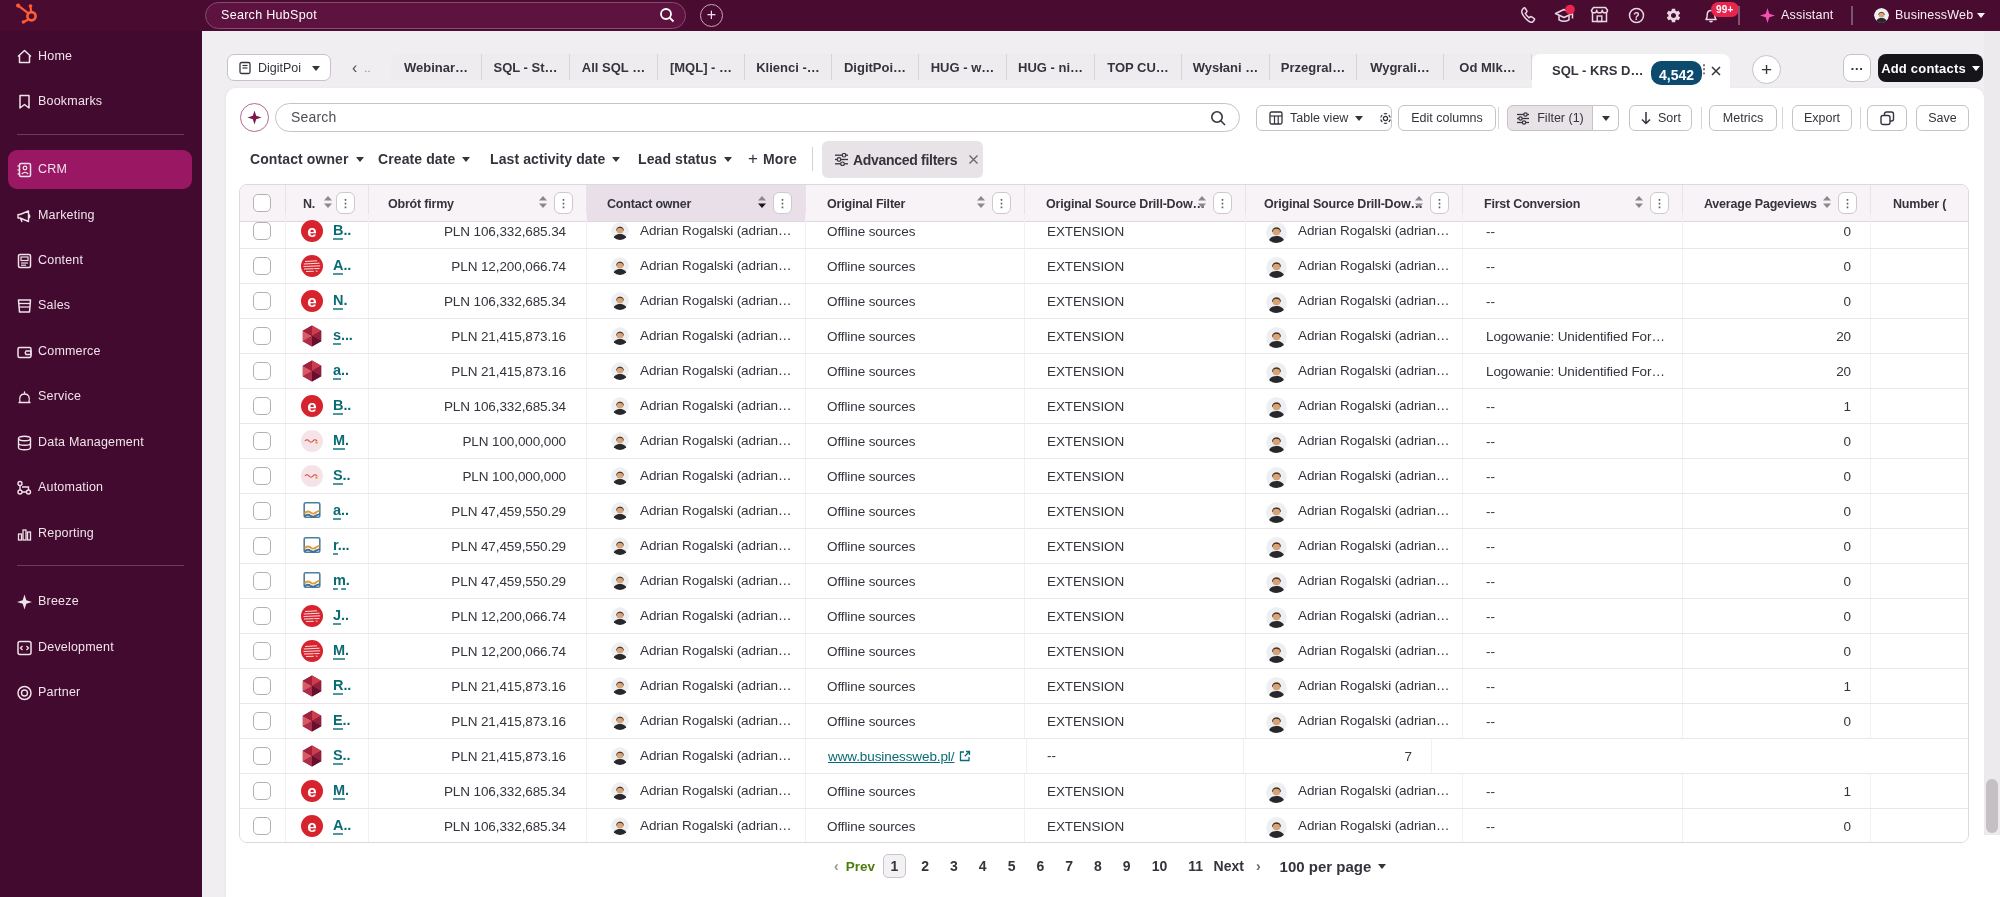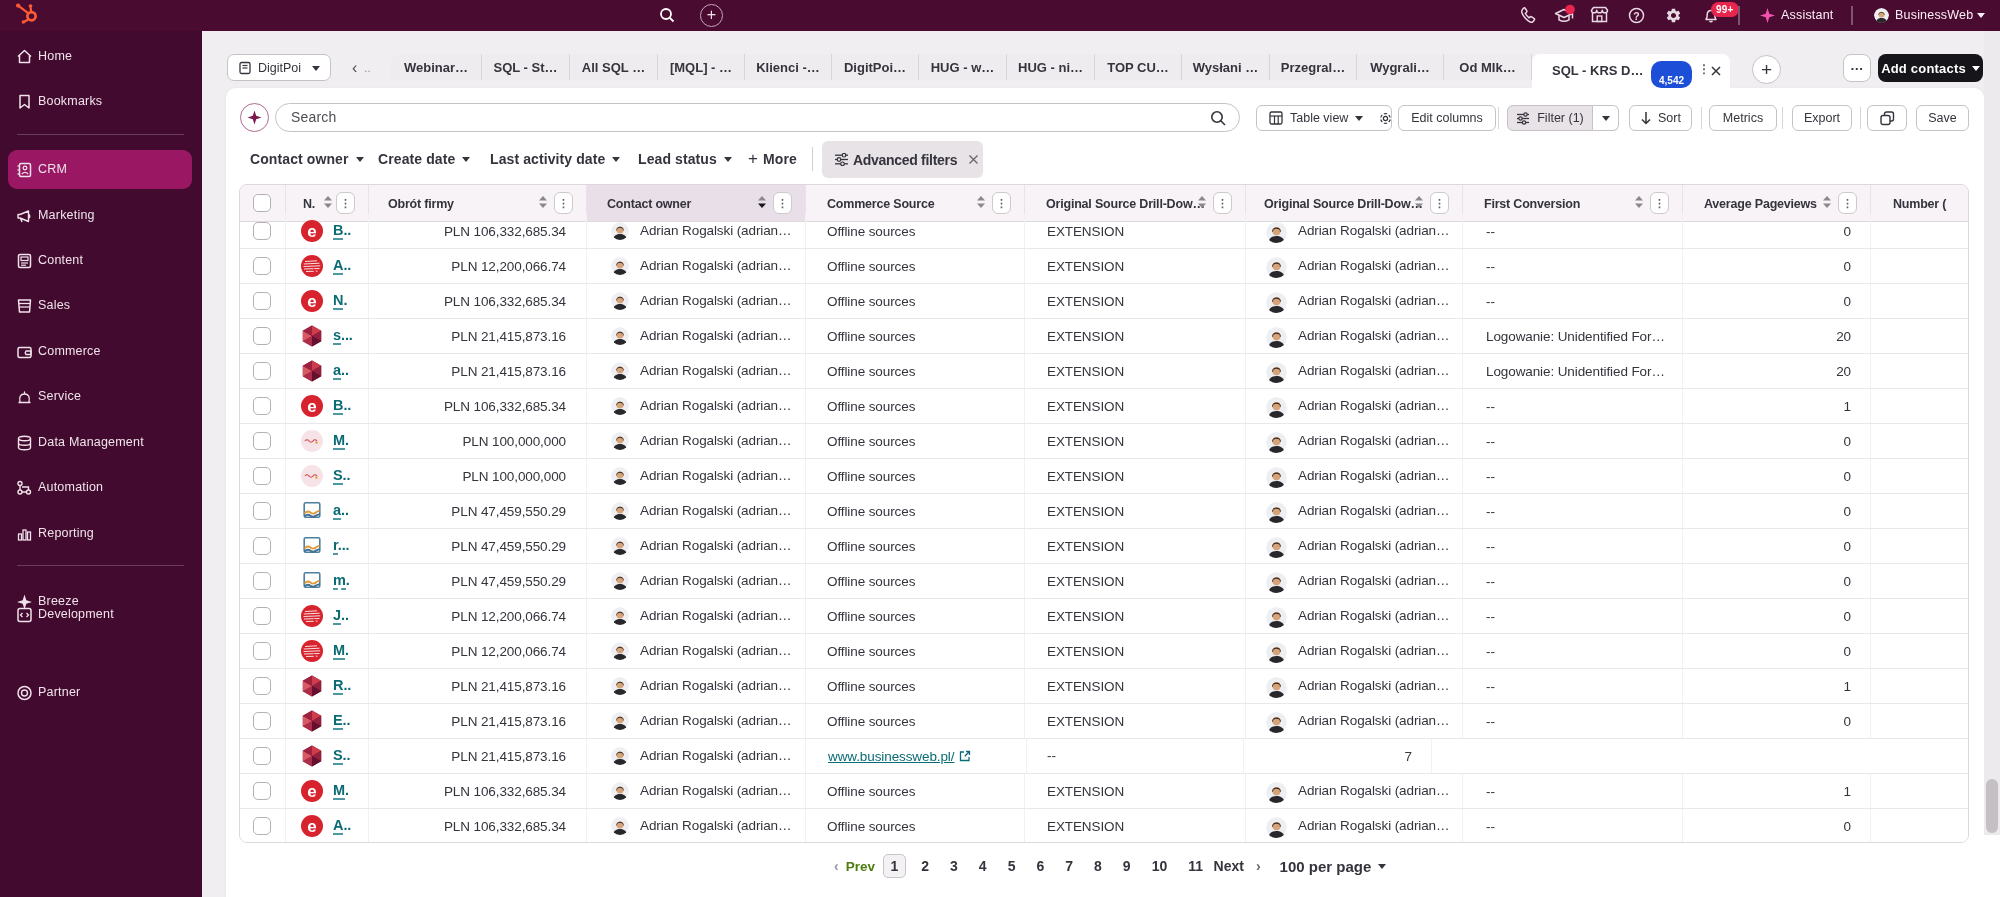--- a/index.html
+++ b/index.html
@@ -16,21 +16,21 @@
 .sbitem span{position:absolute;left:38px;top:50%;margin-top:-7.5px;line-height:15px;}
 .sbdiv{position:absolute;left:17px;width:167px;height:1px;background:#6b3c62;}
 #crmpill{position:absolute;left:8px;top:119px;width:184px;height:39px;background:#9a1764;border-radius:9px;}
 #card{position:absolute;left:226px;top:88px;width:1758px;height:809px;background:#fff;border-radius:10px 10px 0 0;box-shadow:0 1px 4px rgba(0,0,0,.06);}
 #contactsBtn{position:absolute;left:227px;top:54px;width:104px;height:27px;background:#fff;border:1px solid #c6c2c8;border-radius:7px;font-size:12.5px;color:#35333c;}
 #tabchev{position:absolute;left:352px;top:54px;width:34px;height:27px;color:#4f4d55;font-size:16px;display:flex;align-items:center;}
 #tabs{position:absolute;left:391px;top:54px;height:26px;display:flex;}
 .tab{height:26px;background:#efecef;border-right:1px solid #d8d4d8;font-size:13px;font-weight:bold;color:#35333c;display:flex;align-items:center;justify-content:center;white-space:nowrap;overflow:hidden;}
 .tab:first-child{border-radius:8px 0 0 0;}
 #activetab{position:absolute;left:1532px;top:54px;width:198px;height:34px;background:#fff;border-radius:8px 8px 0 0;font-size:13px;font-weight:bold;color:#35333c;}
-#tabbadge{position:absolute;left:119px;top:7px;background:#1d4ed8;color:#fff;font-size:10px;font-weight:bold;padding:14px 8px 2px;border-radius:10px;}
+#tabbadge{position:absolute;left:119px;top:7px;background:#0c4a6e;color:#fff;font-size:14px;font-weight:bold;padding:6px 8px 2px;border-radius:10px;}
 #tabplus{position:absolute;left:1752px;top:55px;width:29px;height:29px;border-radius:50%;background:#fff;border:1px solid #c6c2c8;color:#35333c;font-size:19px;font-weight:400;display:flex;align-items:center;justify-content:center;}
 #moreBtn{position:absolute;left:1843px;top:54px;width:28px;height:28px;background:#fff;border:1px solid #c6c2c8;border-radius:8px;color:#35333c;display:flex;align-items:center;justify-content:center;font-weight:bold;letter-spacing:.5px;font-size:13px;}
 #addBtn{position:absolute;left:1878px;top:54px;width:105px;height:28px;background:#15151a;border-radius:8px;color:#fff;font-size:13px;font-weight:bold;display:flex;align-items:center;justify-content:center;letter-spacing:.2px;}
 #addBtn .caret{border-top-color:#fff;margin-left:6px;}
 #aiBtn{position:absolute;left:240px;top:103px;width:29px;height:29px;border-radius:50%;border:1.5px solid #b06a92;display:flex;align-items:center;justify-content:center;background:#fff;}
 #searchInput{position:absolute;left:275px;top:103px;width:965px;height:29px;border:1px solid #c6c2c8;border-radius:15px;font-size:14px;color:#4f4d55;line-height:27px;padding-left:15px;letter-spacing:.2px;background:#fff;}
 .btn{position:absolute;top:105px;height:26px;background:#fff;border:1px solid #c6c2c8;border-radius:6px;display:flex;align-items:center;justify-content:center;font-size:12.5px;color:#35333c;white-space:nowrap;}
 .btn svg{flex:0 0 auto;}
 .flt{position:absolute;top:140px;height:38px;display:flex;align-items:center;font-size:14px;font-weight:bold;color:#35333c;letter-spacing:.1px;}
 .caret{display:inline-block;width:0;height:0;border-left:4.5px solid transparent;border-right:4.5px solid transparent;border-top:5.5px solid #35333c;margin-left:7px;}
@@ -125,20 +125,21 @@
       <g fill="none" stroke="#ff5c35">
         <circle cx="17.5" cy="16.2" r="4.1" stroke-width="2.7"></circle>
         <line x1="5.2" y1="6.4" x2="14.2" y2="13.1" stroke-width="2.2"></line>
         <line x1="16.6" y1="7.6" x2="17.2" y2="11.9" stroke-width="2.2"></line>
         <line x1="14.1" y1="19.5" x2="10.3" y2="21.7" stroke-width="2.2"></line>
       </g>
       <circle cx="4.1" cy="5.6" r="2.1" fill="#ff5c35"></circle>
       <circle cx="16.5" cy="6.1" r="1.9" fill="#ff5c35"></circle>
       <circle cx="9.4" cy="22" r="1.8" fill="#ff5c35"></circle>
     </svg>
+<div id="tbsearch">Search HubSpot</div>
 <svg class="tbi" style="left:658px" width="18" height="31" viewBox="0 0 18 31">
       <circle cx="8" cy="14" r="5" fill="none" stroke="#fff" stroke-width="1.8"></circle>
       <line x1="11.6" y1="17.6" x2="15.5" y2="21.5" stroke="#fff" stroke-width="1.8"></line>
     </svg>
 <div id="tbplus">+</div>
 <svg class="tbi" style="left:1519px" width="17" height="31" viewBox="0 0 17 31">
       <path d="M3.5,9.5 q-1.8,1.8 0.4,5.4 q2.2,3.6 5.4,6 q3.2,2.4 4.6,0.8 l1.4,-1.6 q0.8,-1 -0.4,-1.8 l-2.2,-1.4 q-1,-0.6 -1.8,0.2 l-0.8,0.8 q-2.4,-1.6 -3.8,-4.6 l1,-0.8 q1,-0.8 0.4,-1.8 L6.3,8.5 q-0.8,-1.2 -1.8,-0.2 Z" fill="none" stroke="#e7d8e2" stroke-width="1.5"></path>
     </svg>
 <svg class="tbi" style="left:1554px" width="20" height="31" viewBox="0 0 20 31">
       <path d="M1.5,13.5 L10,9.5 L18.5,13.5 L10,17.5 Z" fill="none" stroke="#e7d8e2" stroke-width="1.5" stroke-linejoin="round"></path>
@@ -267,21 +268,21 @@
         <rect x="11.5" y="7" width="3" height="8" fill="none" stroke="#efe2ea" stroke-width="1.3"></rect>
       </svg>
       <span>Reporting</span>
     </div>
 <div class="sbitem" style="top:555.5px">
       <svg width="17" height="17" viewBox="0 0 17 17">
         <path d="M8.5,1.5 L10.3,7.2 L16,9 L10.3,10.8 L8.5,16.5 L6.7,10.8 L1,9 L6.7,7.2 Z" fill="#efe2ea"></path>
       </svg>
       <span>Breeze</span>
     </div>
-<div class="sbitem" style="top:568px">
+<div class="sbitem" style="top:601px">
       <svg width="17" height="17" viewBox="0 0 17 17">
         <rect x="2" y="2.5" width="13" height="13" rx="2" fill="none" stroke="#efe2ea" stroke-width="1.5"></rect>
         <path d="M6.5,7 L4.5,9 L6.5,11 M10.5,7 L12.5,9 L10.5,11" fill="none" stroke="#efe2ea" stroke-width="1.3"></path>
       </svg>
       <span>Development</span>
     </div>
 <div class="sbitem" style="top:646.5px">
       <svg width="17" height="17" viewBox="0 0 17 17">
         <circle cx="8.5" cy="9" r="6.5" fill="none" stroke="#efe2ea" stroke-width="1.5"></circle>
         <circle cx="8.5" cy="9" r="3" fill="none" stroke="#efe2ea" stroke-width="1.4"></circle>
@@ -441,21 +442,21 @@
         <span class="dots">⋮</span>
       </div>
 <div class="th c4" style="background:#e9dfe8">
         <span class="lab">Contact owner</span>
         <svg class="arr" width="8" height="12" viewBox="0 0 8 12">
           <use href="#ArrD"></use>
         </svg>
         <span class="dots">⋮</span>
       </div>
 <div class="th c5" style="padding:0">
-        <span class="lab" style="left:21px">Commerce Source</span>
+        <span class="lab" style="left:21px">Original Filter</span>
         <svg class="arr" width="8" height="12" viewBox="0 0 8 12">
           <use href="#Arr"></use>
         </svg>
         <span class="dots">⋮</span>
       </div>
 <div class="th c6" style="padding:0">
         <span class="lab" style="left:21px">Original Source Drill-Dow…</span>
         <svg class="arr" width="8" height="12" viewBox="0 0 8 12">
           <use href="#Arr"></use>
         </svg>

